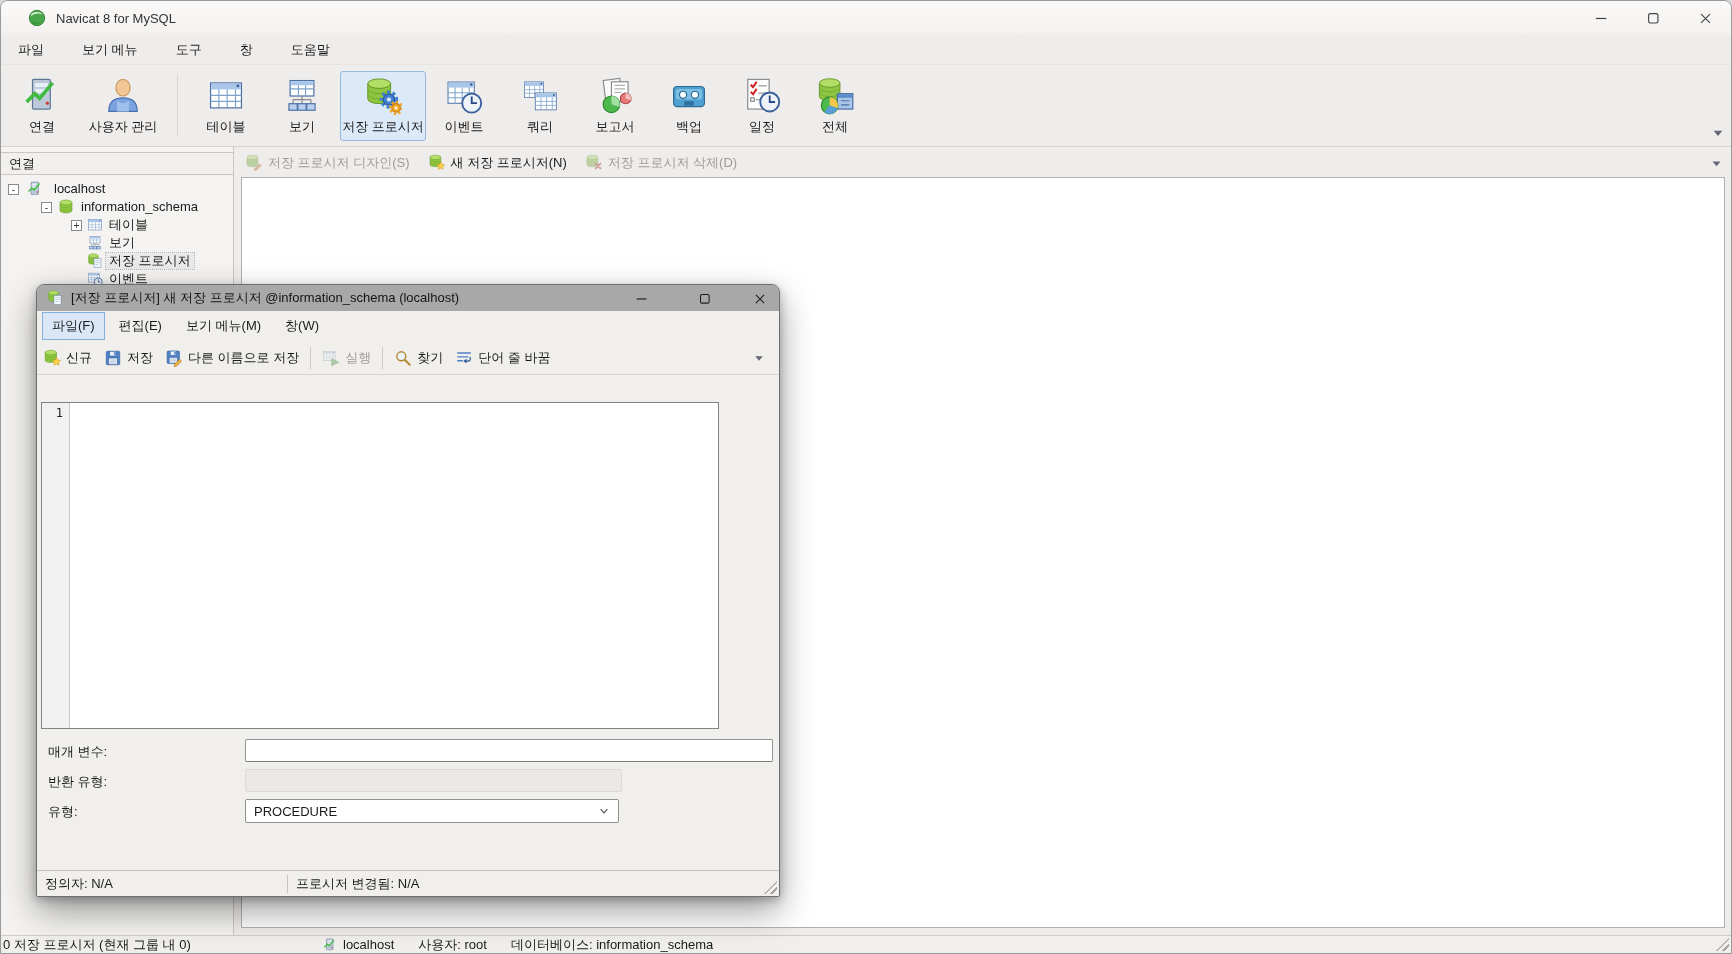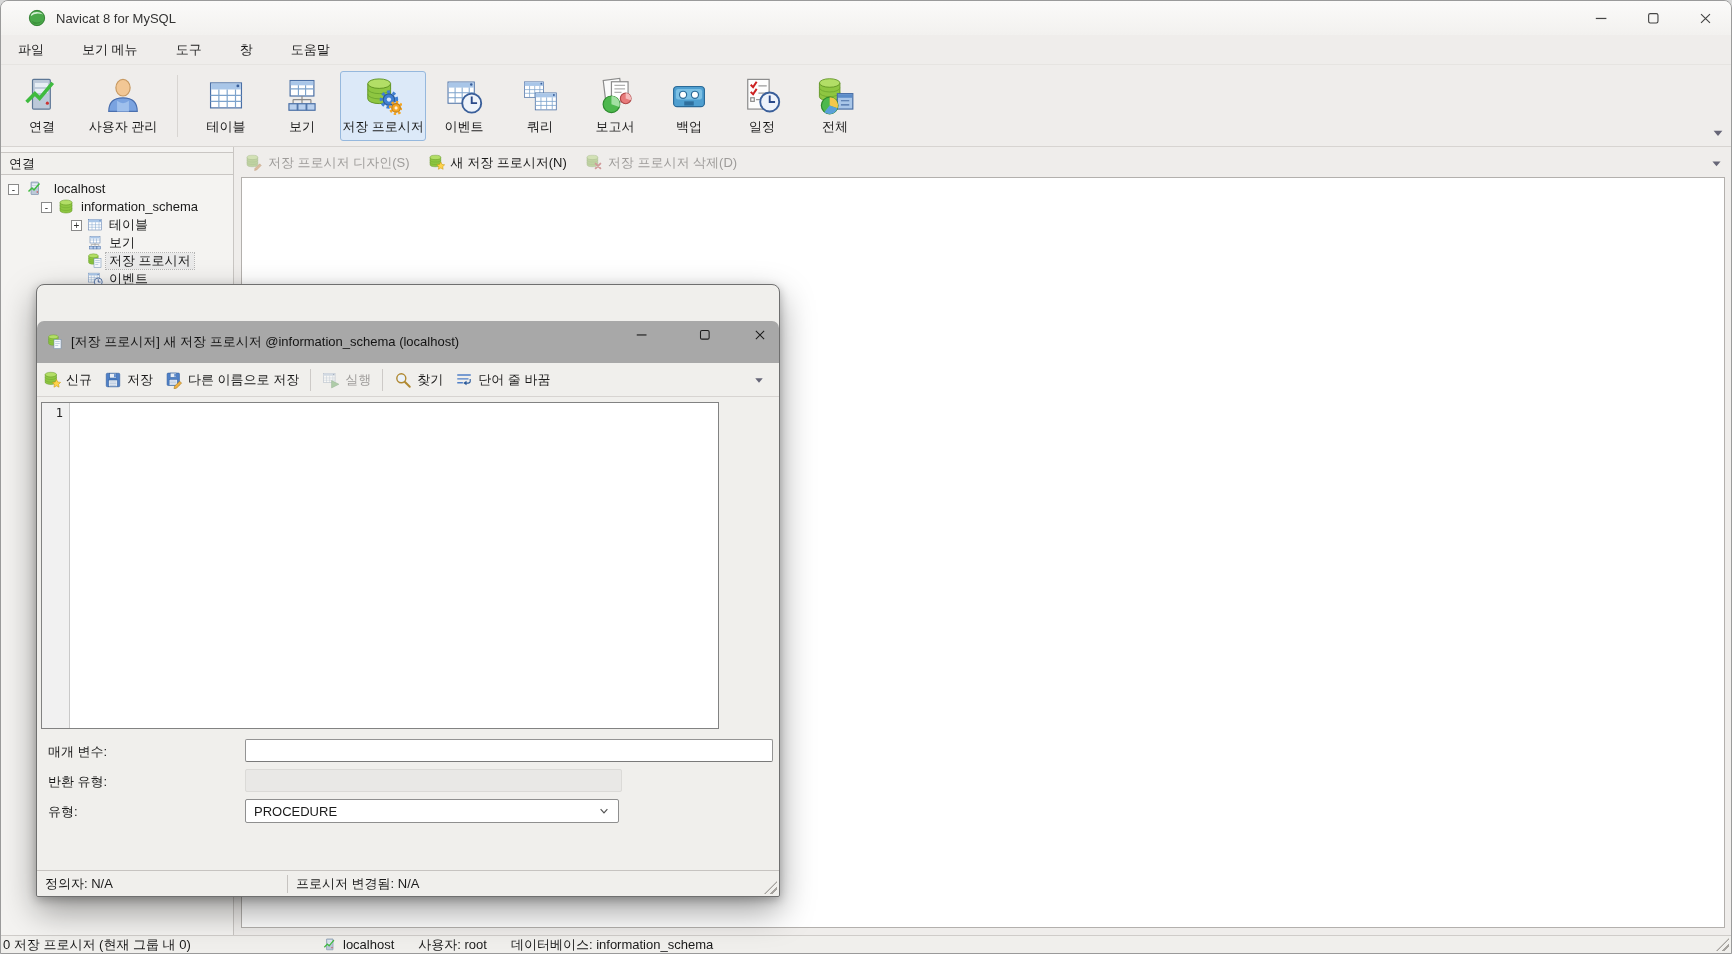--- a/index.html
+++ b/index.html
@@ -71,22 +71,22 @@
   .statusbar .s-srv svg { width:14px; height:14px; }
   .statusbar .s-gap { width:12px; }
   .grip { position:absolute; right:2px; bottom:2px; width:13px; height:13px;
           background:repeating-linear-gradient(135deg, transparent 0 3px, #a6a39f 3px 5px);
           clip-path:polygon(100% 0, 100% 100%, 0 100%); }
 
   
   .dialog { position:absolute; left:35px; top:283px; width:744px; height:613px;
             background:#f0efec; border:1px solid #6f6f6f; border-radius:8px 8px 2px 2px;
             box-shadow:0 14px 34px rgba(0,0,0,.38), 0 3px 10px rgba(0,0,0,.25); z-index:50; }
-  .dtitle { position:relative; height:42px; background:#a8a8a8; border-radius:7px 7px 0 0;
-            display:flex; align-items:center; padding-left:10px;margin-top:36px; }
+  .dtitle { position:relative; height:26px; background:#a8a8a8; border-radius:7px 7px 0 0;
+            display:flex; align-items:center; padding-left:10px; }
   .dtitle svg.dico { width:16px; height:16px; }
   .dtitle .dtext { margin-left:8px; color:#141414; white-space:nowrap; }
   .dbtn { position:absolute; top:0; width:40px; height:27px; display:flex; align-items:center; justify-content:center; color:#1c1c1c; }
   .dbtn svg { width:12px; height:12px; }
   .dbtn.min { left:585px; } .dbtn.max { left:648px; } .dbtn.cls { left:703px; }
 
   .dmenu { height:30px; display:flex; align-items:center; padding-left:5px; gap:4px; }
   .dmi { padding:4px 9px; border:1px solid transparent; white-space:nowrap; }
   .dmi.focus { background:#d9e7f7; border-color:#84b0de; }
 
@@ -493,20 +493,26 @@
             <use href="#sym-max"></use>
           </svg>
         </div>
       <div class="dbtn cls">
           <svg>
             <use href="#sym-close"></use>
           </svg>
         </div>
     </div>
 
+    <div class="dmenu">
+      <span class="dmi focus">파일(F)</span>
+      <span class="dmi">편집(E)</span>
+      <span class="dmi">보기 메뉴(M)</span>
+      <span class="dmi">창(W)</span>
+    </div>
 
     <div class="dtoolbar">
       <div class="dtb">
         <svg>
             <use href="#sym-newproc"></use>
           </svg>
         <span>신규</span>
       </div>
       <div class="dtb">
         <svg>

